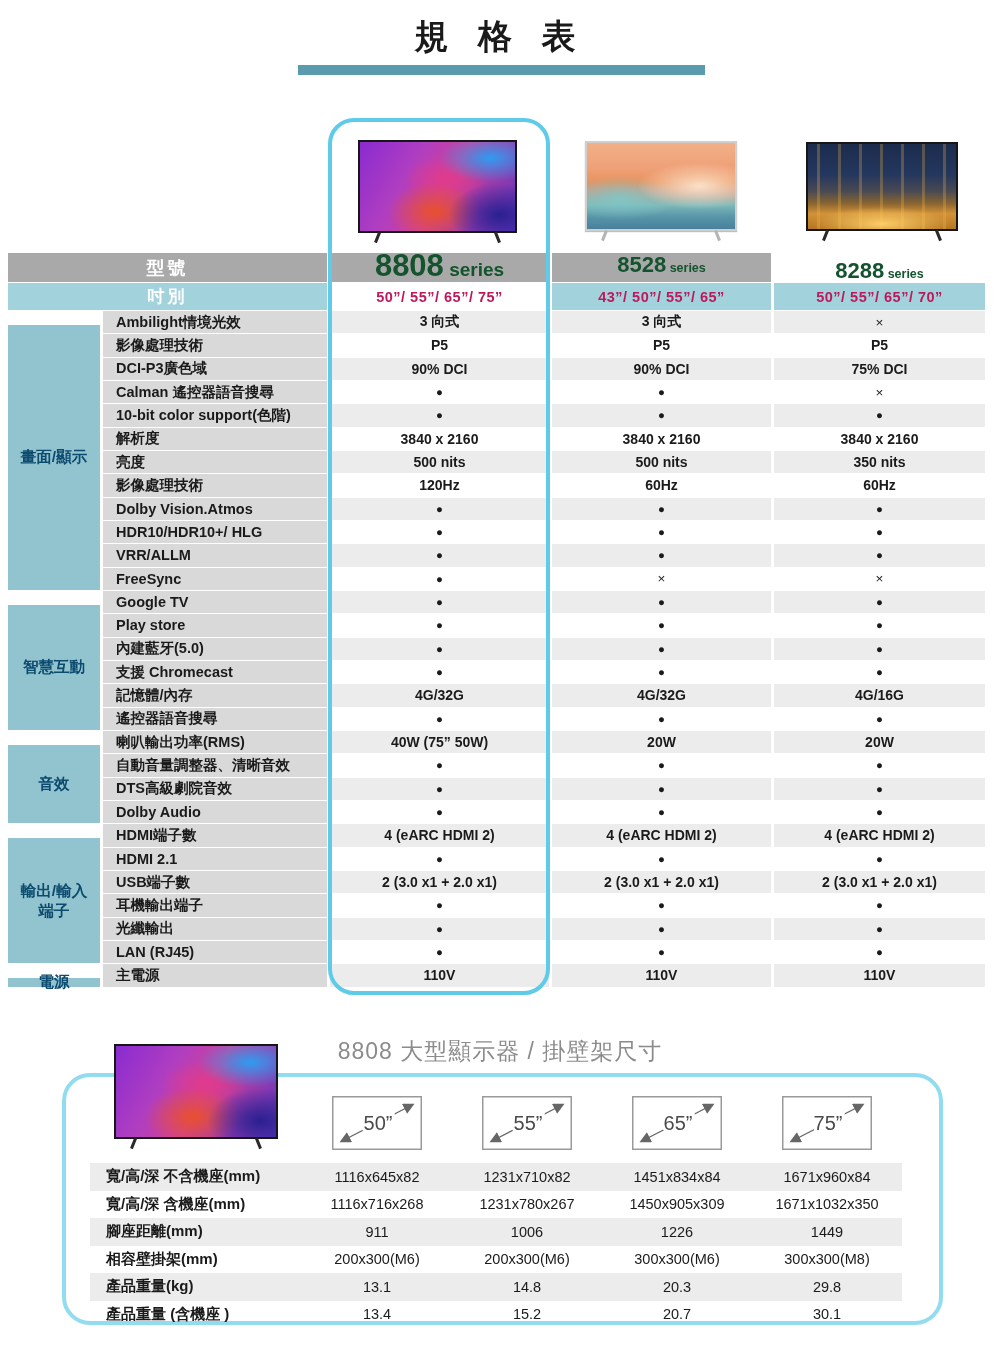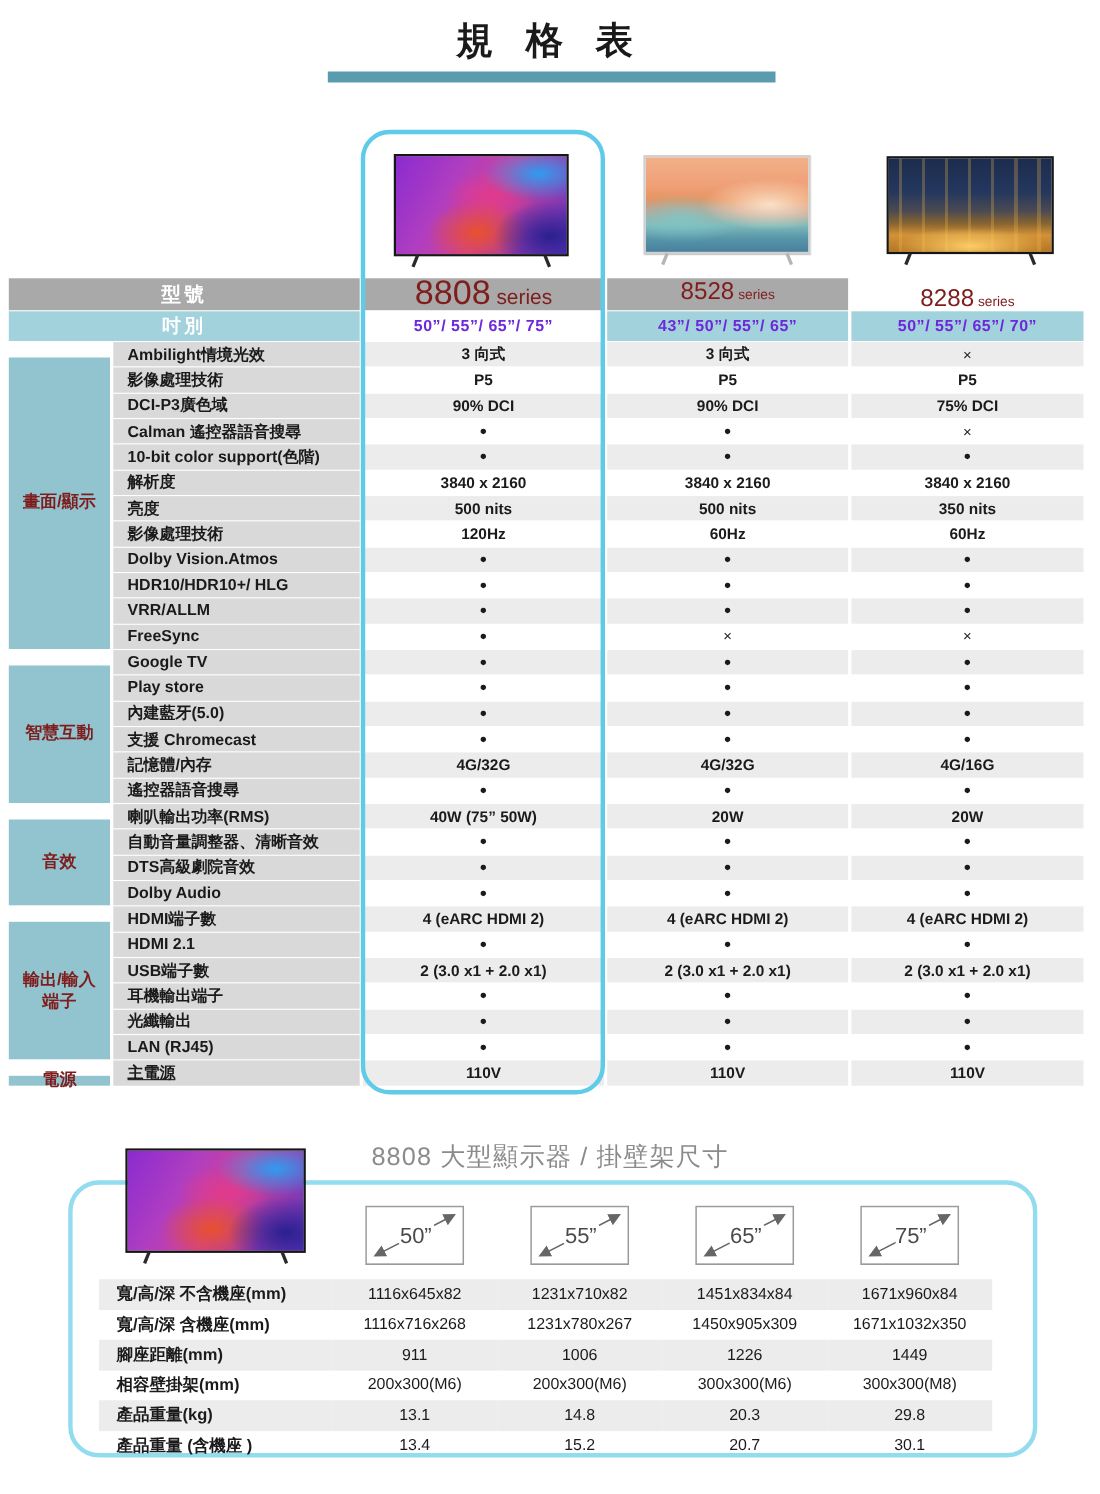--- a/index.html
+++ b/index.html
@@ -40,29 +40,29 @@
              border-radius:26px;box-sizing:border-box;z-index:6;pointer-events:none;}
 
   
   #spec-grid{left:8px;top:253px;width:977px;display:grid;z-index:2;
     grid-template-columns:92px 224px 219px 219px 211px;
     grid-template-rows:29px 27px;grid-auto-rows:22.34px;column-gap:3px;row-gap:1px;}
   .c{display:flex;align-items:center;justify-content:center;}
   .hdr-model{background:var(--hdr-gray);color:#fff;font-size:18px;font-weight:bold;letter-spacing:3px;}
   .hdr-size{background:var(--blue-row);color:#fff;font-size:17px;font-weight:bold;letter-spacing:3px;}
   .model-cell{background:var(--hdr-gray);position:relative;}
-  .model-name{position:absolute;left:0;right:0;bottom:1px;text-align:center;color:#7f1d1d;white-space:nowrap;line-height:1;font-weight:normal;}
+  .model-name{position:absolute;left:0;right:0;bottom:1px;text-align:center;color:#14532d;white-space:nowrap;line-height:1;font-weight:bold;}
   .model-name .num{font-size:31px;}
   .model-name .ser{font-size:19px;}
   .model-name.small{bottom:6px;}
   .model-name.small .num{font-size:22px;}
   .model-name.small .ser{font-size:12.5px;}
-  .size-cell{font-size:14.5px;font-weight:bold;color:#6d28d9;background:var(--blue-row);letter-spacing:.5px;}
+  .size-cell{font-size:14.5px;font-weight:bold;color:#be185d;background:var(--blue-row);letter-spacing:.5px;}
   .size-cell.first{background:#fff;}
-  .cat{background:var(--cat-teal);color:#7f1d1d;font-size:15.5px;font-weight:bold;text-align:center;line-height:1.3;margin-top:14px;}
+  .cat{background:var(--cat-teal);color:#0c4a6e;font-size:15.5px;font-weight:bold;text-align:center;line-height:1.3;margin-top:14px;}
   .lbl{background:var(--lbl-gray);justify-content:flex-start;padding-left:13px;font-size:14.5px;font-weight:bold;box-sizing:border-box;white-space:nowrap;}
   .val{font-size:14px;font-weight:bold;background:#fff;}
   .val.odd{background:var(--alt-row);}
   .val.dot{font-size:11.5px;}
   .val.cross{font-size:13.5px;font-weight:normal;color:#222;}
 
   
   #wm-title{top:1036px;left:0;width:100%;text-align:center;font-size:23px;color:#8b8b8b;letter-spacing:1px;}
   #wm-box{left:62px;top:1073px;width:881px;height:252px;border:4px solid var(--box-border);
           border-radius:28px;box-sizing:border-box;z-index:1;background:#fff;}
@@ -222,21 +222,21 @@
     <div class="c val dot" style="grid-area: 28 / 4;">●</div>
     <div class="c val dot" style="grid-area: 28 / 5;">●</div>
     <div class="c lbl" style="grid-area: 29 / 2;">光纖輸出</div>
     <div class="c val odd dot" style="grid-area: 29 / 3;">●</div>
     <div class="c val odd dot" style="grid-area: 29 / 4;">●</div>
     <div class="c val odd dot" style="grid-area: 29 / 5;">●</div>
     <div class="c lbl" style="grid-area: 30 / 2;">LAN (RJ45)</div>
     <div class="c val dot" style="grid-area: 30 / 3;">●</div>
     <div class="c val dot" style="grid-area: 30 / 4;">●</div>
     <div class="c val dot" style="grid-area: 30 / 5;">●</div>
-    <div class="c lbl" style="grid-area: 31 / 2; text-decoration: underline;">主電源</div>
+    <div class="c lbl" style="grid-area: 31 / 2;">主電源</div>
     <div class="c val odd" style="grid-area: 31 / 3;">110V</div>
     <div class="c val odd" style="grid-area: 31 / 4;">110V</div>
     <div class="c val odd" style="grid-area: 31 / 5;">110V</div>
   </div>
 
 <div class="abs" id="wm-title">8808 大型顯示器 / 掛壁架尺寸</div>
 <div class="abs" id="wm-box"></div>
 <div class="tv" id="tv4" style="left:114px;top:1044px;width:164px;">
   <div class="tv-screen screen-8808" style="height:95px;"></div>
   <div class="leg l"></div>

